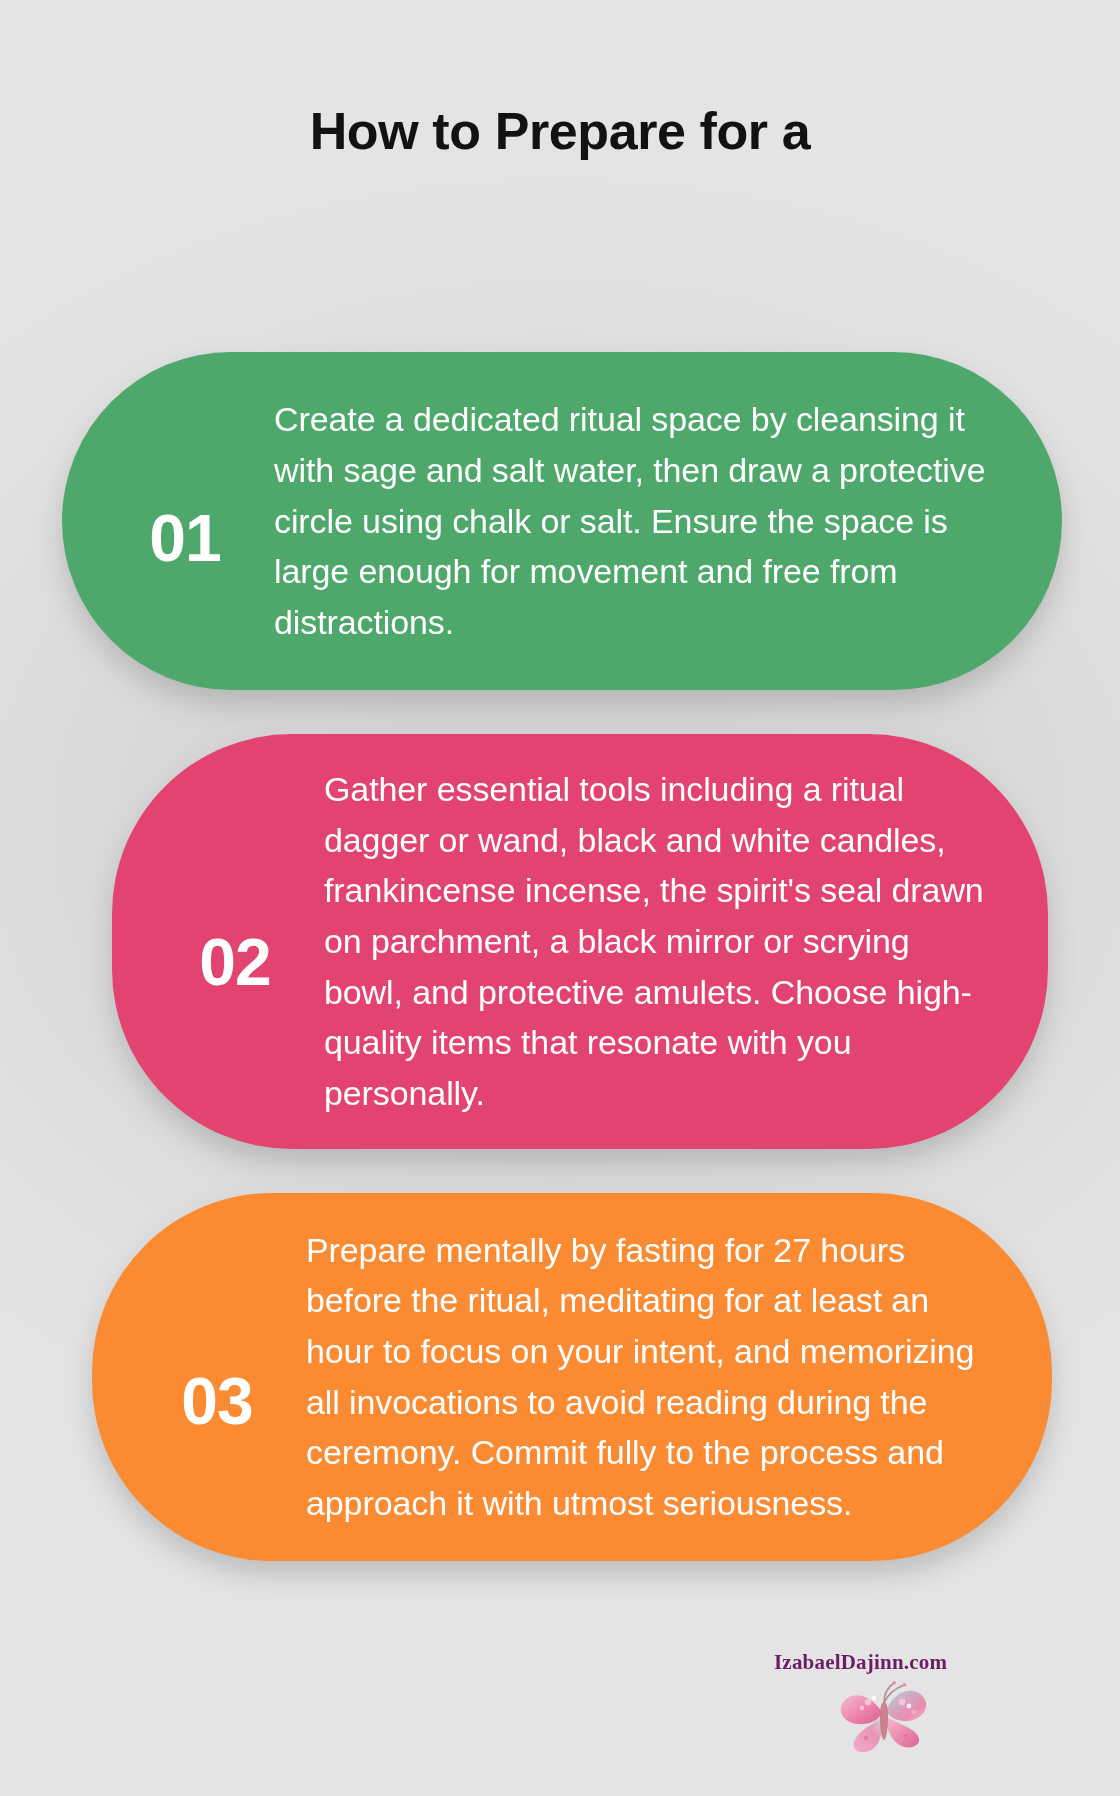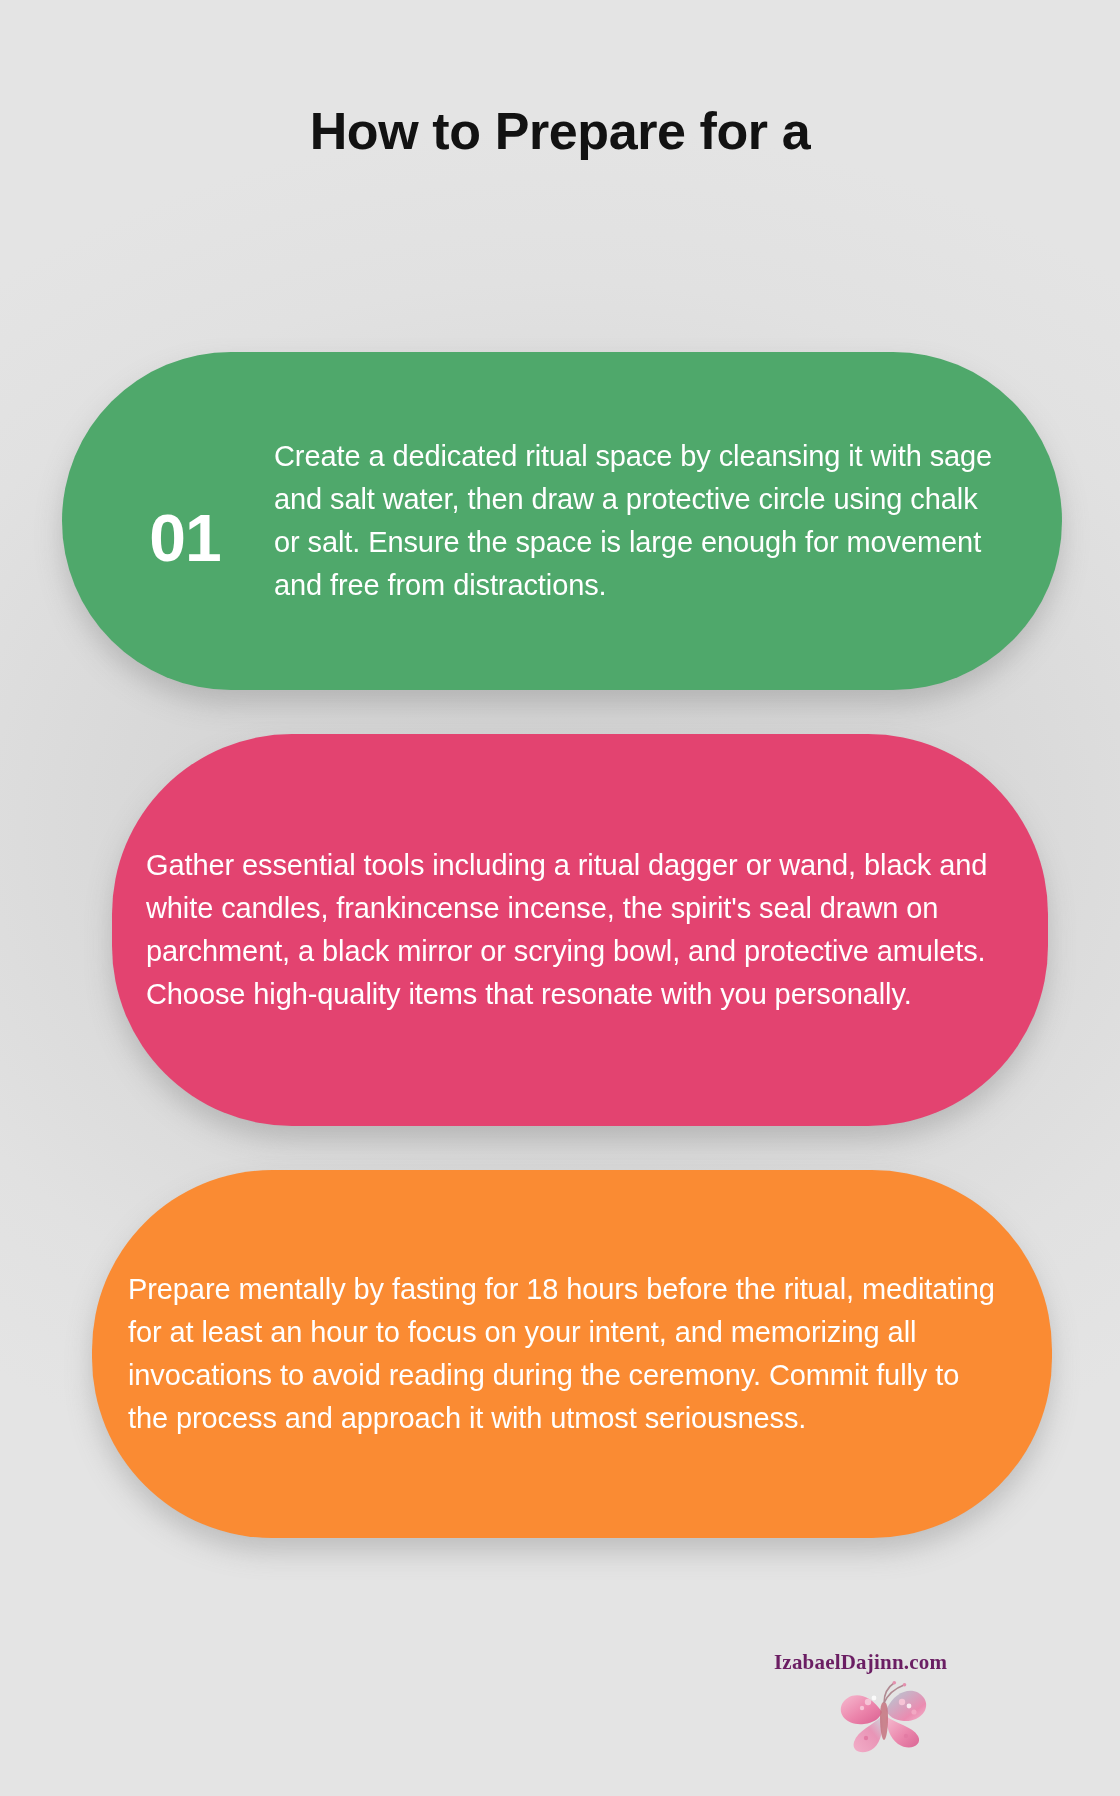--- a/index.html
+++ b/index.html
@@ -87,21 +87,21 @@
     width: 178px;
     text-align: center;
     align-self: center;
   }
   .card-1 .card-number { padding-top: 34px; }
   .card-2 .card-number { padding-top: 42px; }
   .card-3 .card-number { padding-top: 48px; }
 
   .card-body {
     flex: 1 1 auto;
-    font-size: 29px;
+    font-size: 34px;
     line-height: 1.49;
     color: #ffffff;
     font-weight: 400;
     letter-spacing: -0.1px;
   }
 
   
   .footer {
     position: absolute;
     left: 770px;
@@ -139,25 +139,27 @@
   </div>
 
   <div class="cards">
 
     <div class="card card-1" style="background:#4fa86b">
       <div class="card-number">01</div>
       <div class="card-body">Create a dedicated ritual space by cleansing it with sage and salt water, then draw a protective circle using chalk or salt. Ensure the space is large enough for movement and free from distractions.</div>
     </div>
 
     <div class="card card-2" style="background:#e34370">
+      <div class="card-number">02</div>
       <div class="card-body">Gather essential tools including a ritual dagger or wand, black and white candles, frankincense incense, the spirit's seal drawn on parchment, a black mirror or scrying bowl, and protective amulets. Choose high-quality items that resonate with you personally.</div>
     </div>
 
     <div class="card card-3" style="background:#fa8b33">
-      <div class="card-body">Prepare mentally by fasting for 18 hours before the ritual, meditating for at least an hour to focus on your intent, and memorizing all invocations to avoid reading during the ceremony. Commit fully to the process and approach it with utmost seriousness.</div>
+      <div class="card-number">03</div>
+      <div class="card-body">Prepare mentally by fasting for 27 hours before the ritual, meditating for at least an hour to focus on your intent, and memorizing all invocations to avoid reading during the ceremony. Commit fully to the process and approach it with utmost seriousness.</div>
     </div>
 
   </div>
 
   <div class="footer">
     <div class="brand">IzabaelDajinn.com</div>
     <div class="butterfly">
       <svg viewBox="0 0 108 92" width="108" height="92" aria-hidden="true">
         <defs>
           <linearGradient id="wingA" x1="0" y1="0" x2="1" y2="1">

